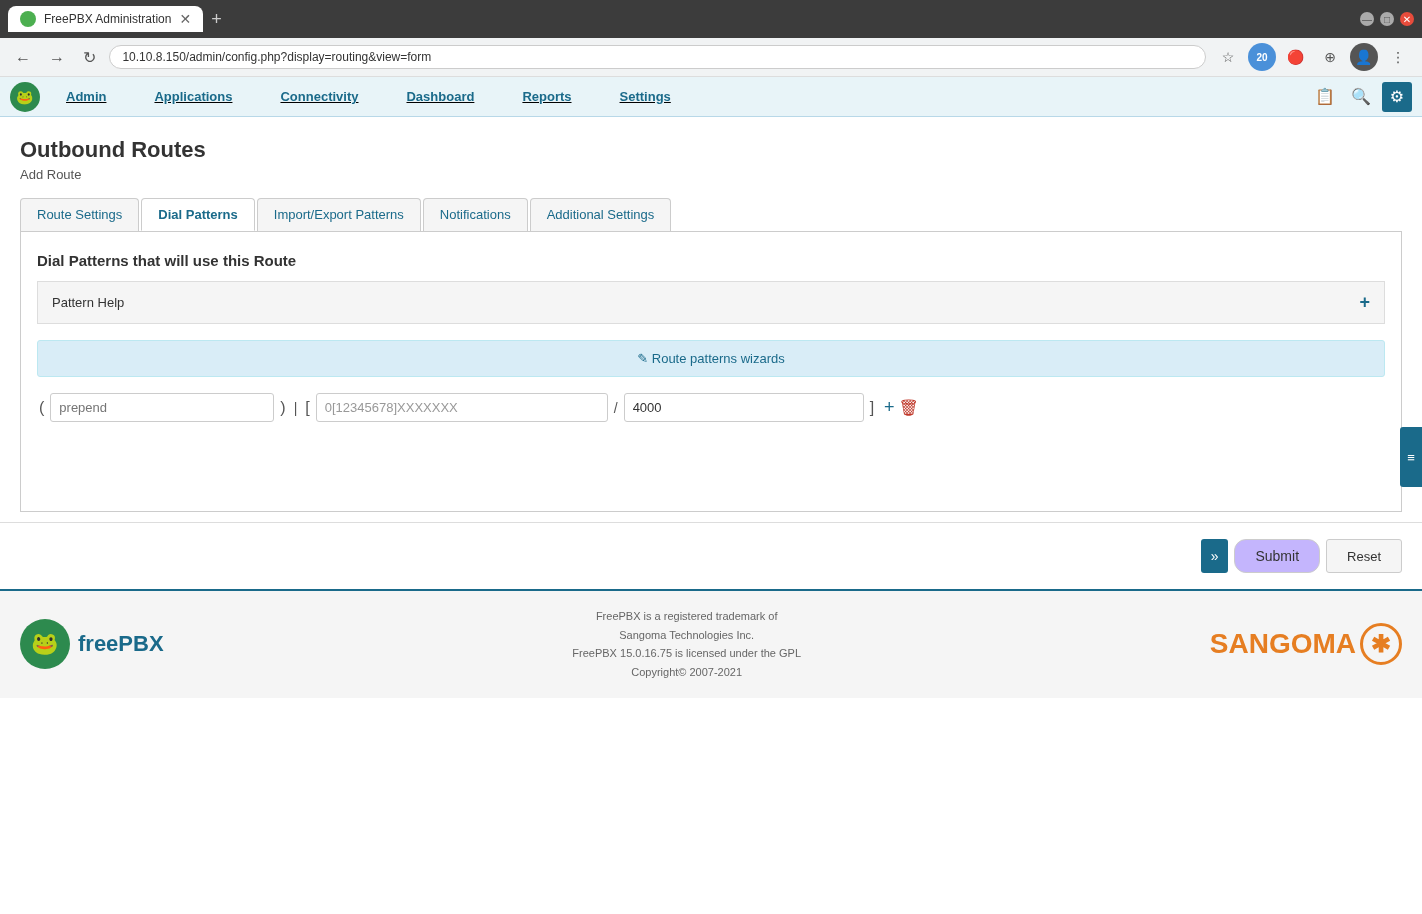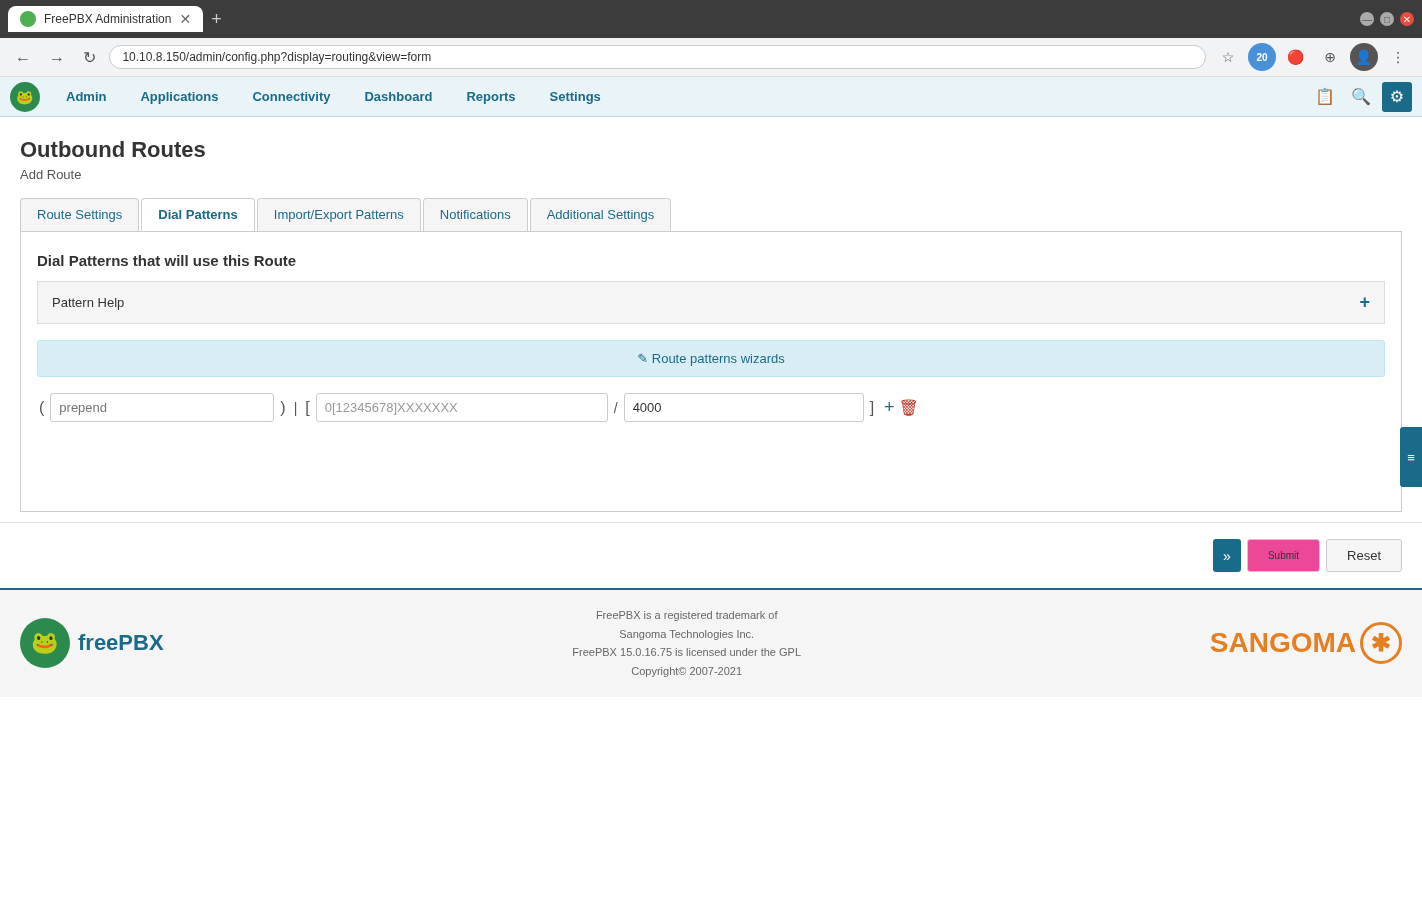--- a/index.html
+++ b/index.html
@@ -123,22 +123,23 @@
       background: #2d8a4e;
       border-radius: 50%;
       display: flex; align-items: center; justify-content: center;
       color: #fff;
       font-weight: bold;
       font-size: 14px;
       margin-right: 10px;
     }
     .nav-menu {
       display: flex;
-      gap: 2px;
+      gap: 16px;
       flex: 1;
+      text-decoration: underline;
     }
     .nav-item {
       padding: 8px 16px;
       color: #1a6a8a;
       font-weight: bold;
       font-size: 13px;
       cursor: pointer;
       border-radius: 4px;
     }
     .nav-right {
@@ -301,27 +302,27 @@
     .expand-btn {
       background: #1a6a8a;
       color: #fff;
       border: none;
       padding: 8px 10px;
       cursor: pointer;
       font-size: 14px;
       border-radius: 3px;
     }
     .submit-btn {
-      background: #ec4899;
+      background: #c4b5fd;
       border: 1px solid #ccc;
       color: #333;
       padding: 8px 20px;
       cursor: pointer;
-      font-size: 10px;
-      border-radius: 3px;
+      font-size: 14px;
+      border-radius: 12px;
     }
     .reset-btn {
       background: #f5f5f5;
       border: 1px solid #ccc;
       color: #333;
       padding: 8px 20px;
       cursor: pointer;
       font-size: 13px;
       border-radius: 3px;
     }

